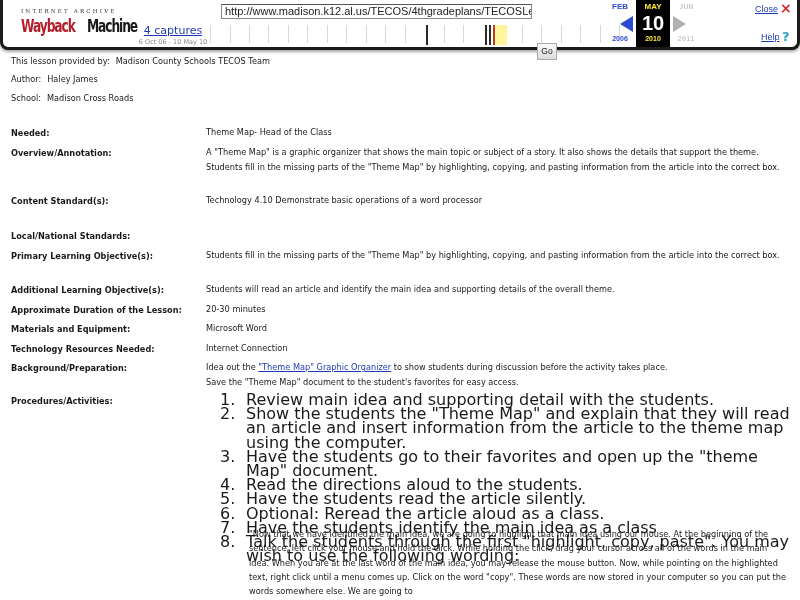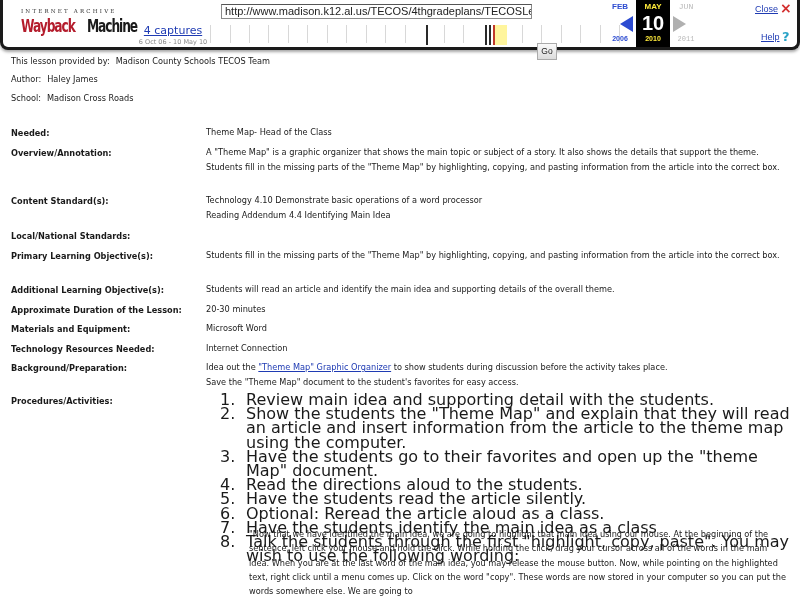--- a/index.html
+++ b/index.html
@@ -153,21 +153,20 @@
 
   <div class="field-label" style="top:78px">Needed:</div>
   <div class="field-val" style="top:75px">Theme Map- Head of the Class</div>
 
   <div class="field-label" style="top:98px">Overview/Annotation:</div>
   <div class="field-val" style="top:95px">A "Theme Map" is a graphic organizer that shows the main topic or subject of a story. It also shows the details that support the theme. Students fill in the missing parts of the "Theme Map" by highlighting, copying, and pasting information from the article into the correct box.</div>
 
   <div class="field-label" style="top:146px">Content Standard(s):</div>
   <div class="field-val" style="top:143px">
     <div>Technology 4.10 Demonstrate basic operations of a word processor</div>
-    <div>Reading Addendum 4.4 Identifying Main Idea</div>
   </div>
 
   <div class="field-label" style="top:181px">Local/National Standards:</div>
 
   <div class="field-label" style="top:201px">Primary Learning Objective(s):</div>
   <div class="field-val" style="top:198px">Students fill in the missing parts of the "Theme Map" by highlighting, copying, and pasting information from the article into the correct box.</div>
 
   <div class="field-label" style="top:235px">Additional Learning Objective(s):</div>
   <div class="field-val" style="top:232px">Students will read an article and identify the main idea and supporting details of the overall theme.</div>
 

